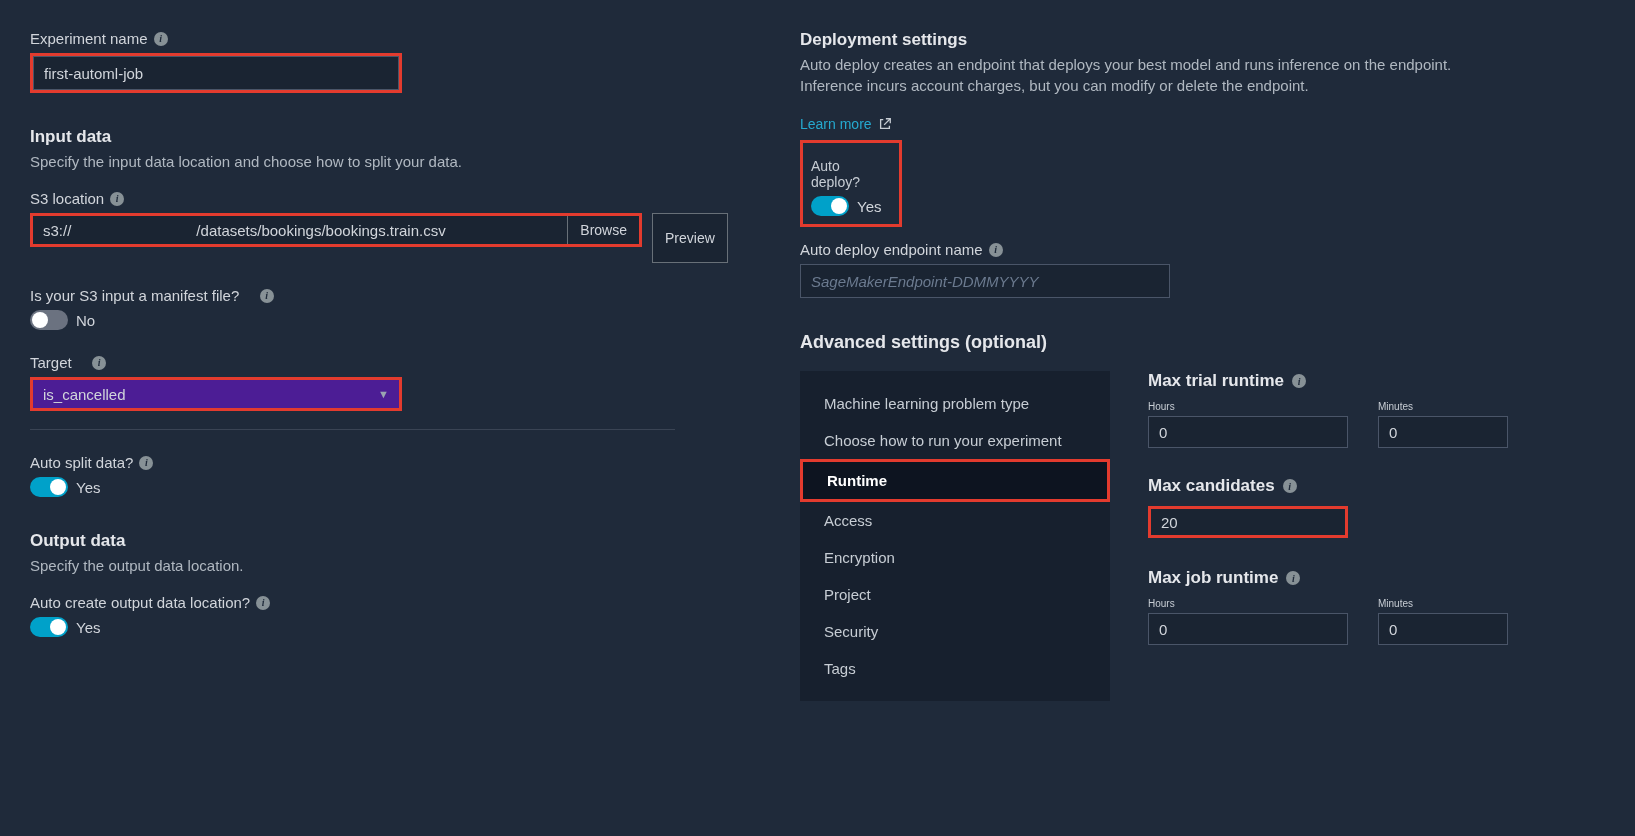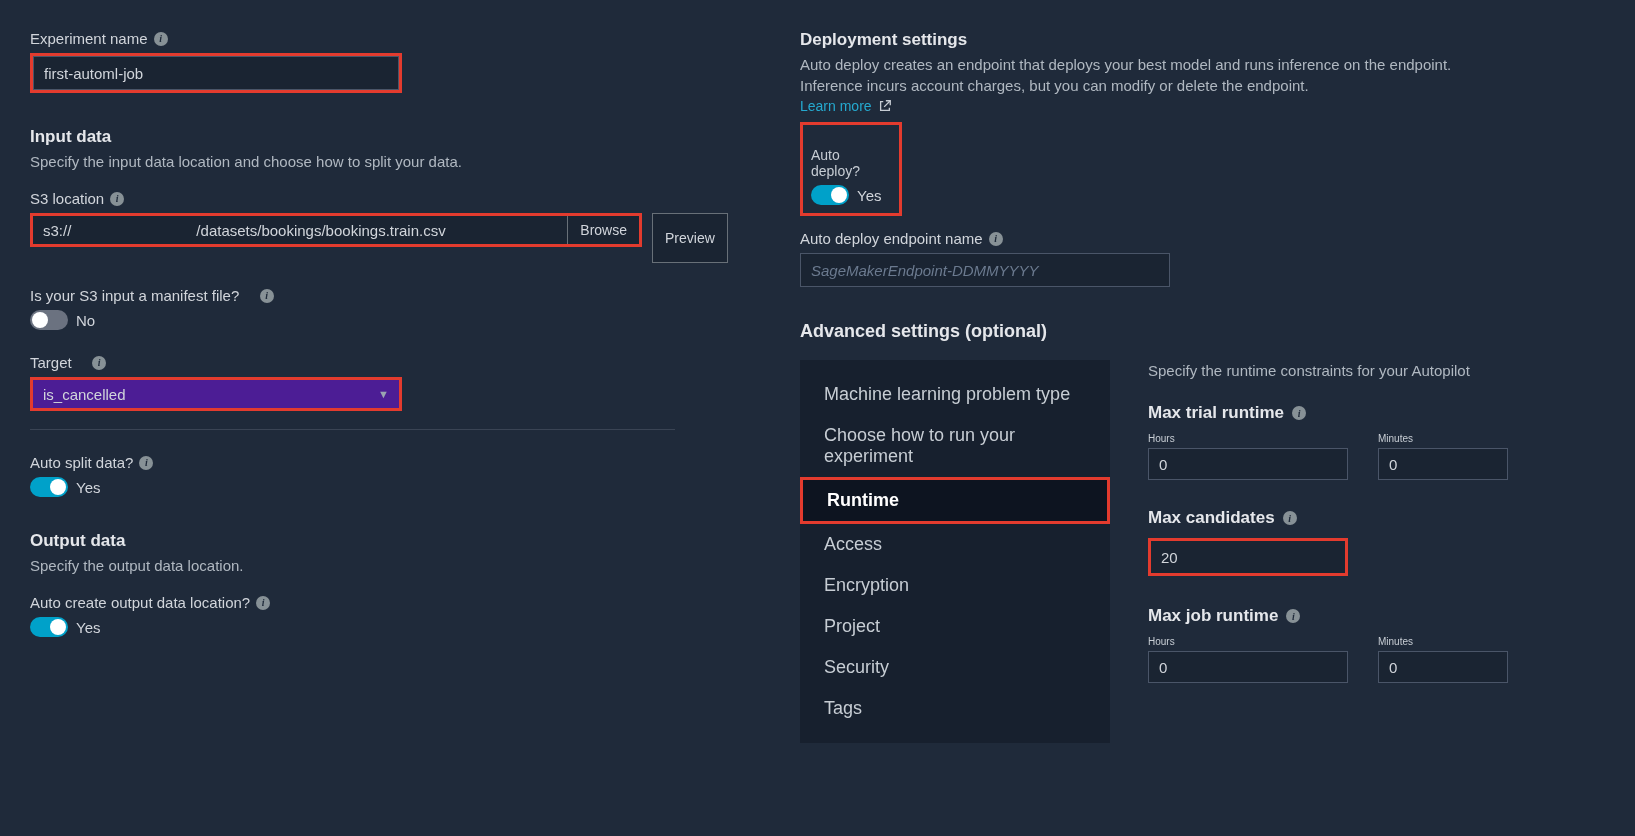--- a/index.html
+++ b/index.html
@@ -139,21 +139,21 @@
   .ext-icon svg { width: 14px; height: 14px; }
 
   .advanced-wrap { display: flex; gap: 38px; margin-top: 18px; }
   .nav-list {
     width: 310px;
     background: #17202e;
     padding: 14px 0;
   }
   .nav-item {
     padding: 10px 24px;
-    font-size: 18px;
+    font-size: 15px;
     color: #c7cdd4;
     cursor: pointer;
   }
   .nav-item.active {
     background: #0d1420;
     color: #fff;
     font-weight: 600;
     border-right: 3px solid transparent;
   }
   .runtime-highlight { border: 3px solid #e33b2e; box-sizing: border-box; }
@@ -282,35 +282,35 @@
         <span class="knob"></span>
       </span>
     <span class="toggle-label">Yes</span>
   </div>
 
 </div>
 
 <div class="col-right">
 
   <div class="section-title">Deployment settings</div>
-  <div class="section-desc" style="margin-bottom:2px;">Auto deploy creates an endpoint that deploys your best model and runs inference on the endpoint. Inference incurs account charges, but you can modify or delete the endpoint.</div>
+  <div class="section-desc" style="margin-bottom:20px;">Auto deploy creates an endpoint that deploys your best model and runs inference on the endpoint. Inference incurs account charges, but you can modify or delete the endpoint.</div>
   <a href="#" class="link">
     <span>Learn more</span>
     <span class="ext-icon">
       <svg viewBox="0 0 16 16" fill="none" stroke="#c7cdd4" stroke-width="1.5">
         <path d="M6 3H3v10h10v-3"></path>
           <path d="M9 2h5v5"></path>
           <path d="M14 2L7 9"></path>
       </svg>
     </span>
   </a>
 
   <div style="height:8px;"></div>
 
-  <div class="highlight-box" style="width:102px;padding:22px 8px 8px 8px;">
+  <div class="highlight-box" style="width:102px;padding:15px 8px 8px 8px;">
     <div style="font-size:14px;color:#c7cdd4;margin-bottom:6px;">Auto deploy?</div>
     <div class="toggle-row" style="margin-top:0;">
       <span class="toggle on">
           <span class="knob"></span>
         </span>
       <span class="toggle-label">Yes</span>
     </div>
   </div>
 
   <div class="spacer-sm"></div>
@@ -333,21 +333,20 @@
         <div class="nav-item active">Runtime</div>
       </div>
       <div class="nav-item">Access</div>
       <div class="nav-item">Encryption</div>
       <div class="nav-item">Project</div>
       <div class="nav-item">Security</div>
       <div class="nav-item">Tags</div>
     </div>
 
     <div class="runtime-pane">
-      <div class="section-desc">Specify the runtime constraints for your Autopilot</div>
 
       <div class="subheading">
         <span>Max trial runtime</span>
         <span class="info-icon">i</span>
       </div>
       <div class="time-row">
         <div class="time-col">
           <div class="lbl">Hours</div>
           <input type="text" value="0" style="">
         </div>
@@ -355,21 +354,21 @@
           <div class="lbl">Minutes</div>
           <input type="text" value="0" style="">
         </div>
       </div>
 
       <div class="subheading">
         <span>Max candidates</span>
         <span class="info-icon">i</span>
       </div>
       <div class="max-cand-wrap highlight-box">
-        <input type="text" style="border: none; height: 32px;" value="20">
+        <input type="text" style="border: none; height: 26px;" value="20">
       </div>
 
       <div class="subheading">
         <span>Max job runtime</span>
         <span class="info-icon">i</span>
       </div>
       <div class="time-row" style="margin-bottom:0;">
         <div class="time-col">
           <div class="lbl">Hours</div>
           <input type="text" value="0" style="">

